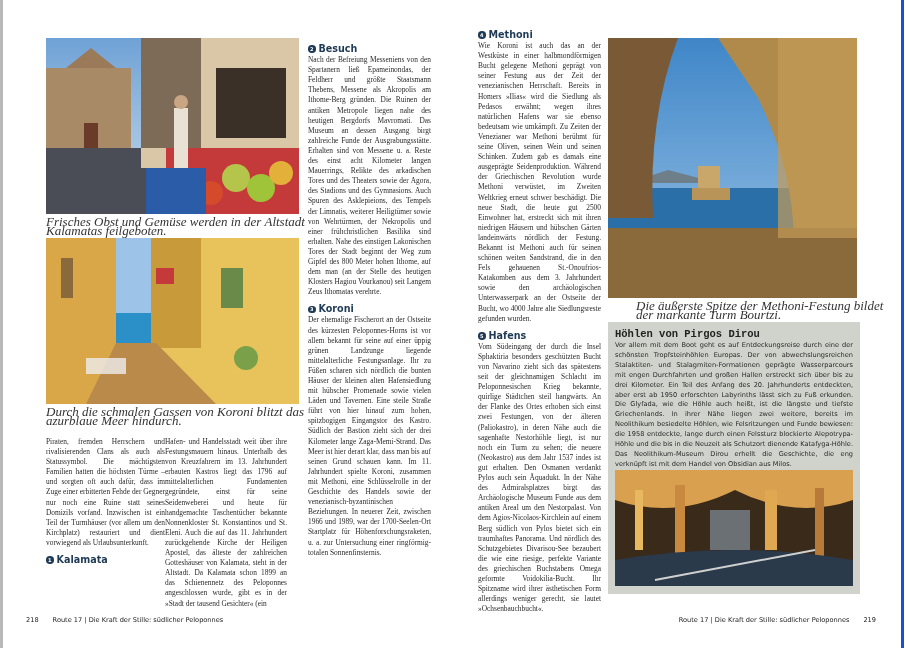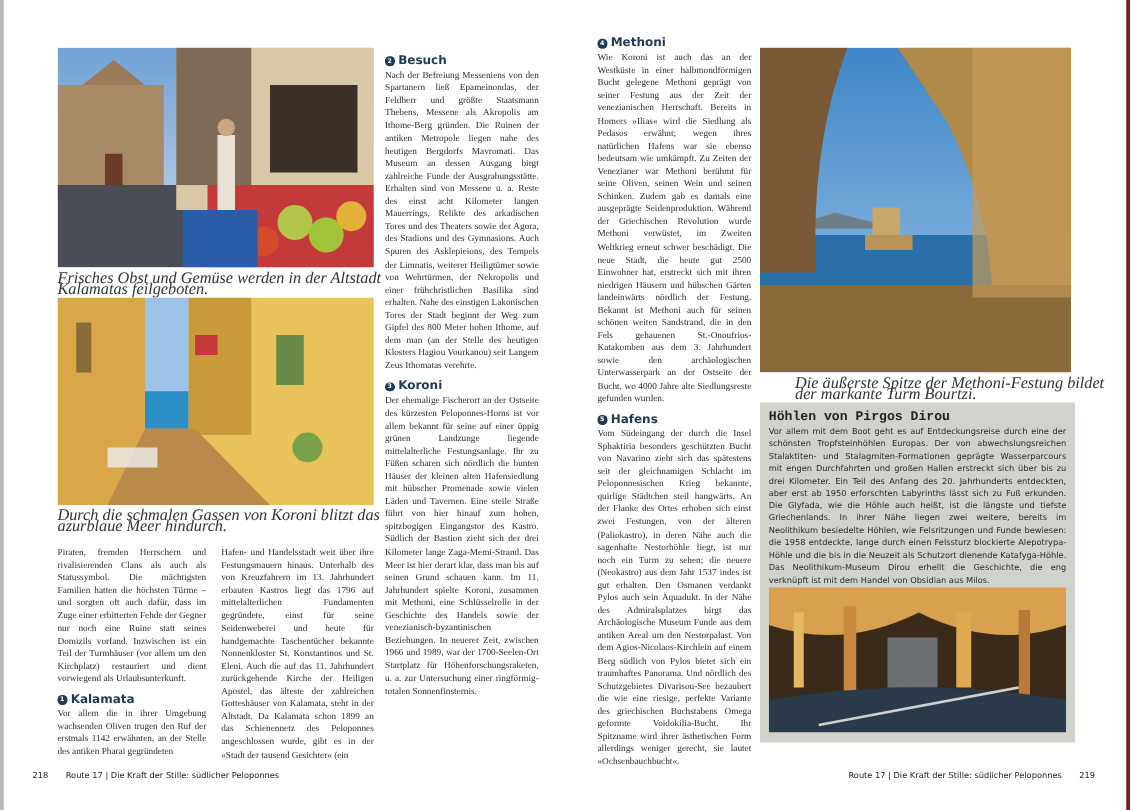--- a/index.html
+++ b/index.html
@@ -2,21 +2,21 @@
 <html><head>
 <meta charset="utf-8">
 <style>
   * { box-sizing: border-box; margin: 0; padding: 0; }
   html, body { width: 905px; height: 648px; overflow: hidden; background: #fff; }
   body { position: relative; font-family: "Liberation Serif", "DejaVu Serif", serif; color: #2a2a2a; }
 
   .spread { position: absolute; inset: 0; display: flex; }
   .page { position: relative; width: 452px; height: 648px; background: #fff; }
   .page-left { border-left: 3px solid #b9b9b9; }
-  .page-right { border-right: 3px solid #7f1d1d; }
+  .page-right { border-right: 3px solid #1d4ed8; }
   .gutter { position: absolute; left: 452px; top: 0; width: 1px; height: 648px;
             border-left: 1px dashed #c5d7e3; }
 
   .photo { position: absolute; overflow: hidden; }
   .caption { position: absolute; font-style: italic; font-size: 13px; line-height: 9px; color: #333; }
 
   .col { position: absolute; font-size: 7.4px; line-height: 10.1px; text-align: justify; hyphens: auto; }
   .col p { margin: 0; }
   .sect-head { font-family: "DejaVu Sans", "Liberation Sans", sans-serif; font-weight: bold; font-size: 9.6px;
                color: #1f3a55; margin: 7px 0 1px; display: flex; align-items: center; gap: 3px; }
@@ -83,24 +83,23 @@
       </svg>
     </div>
     <div class="caption" style="left:43px; top:407px; width:260px;">Durch die schmalen Gassen von Koroni blitzt das azurblaue Meer hindurch.</div>
 
     <div class="col" style="left:43px; top:437px; width:119px;">
       <p>Piraten, fremden Herrschern und rivalisierenden Clans als auch als Statussymbol. Die mächtigsten Familien hatten die höchsten Türme – und sorgten oft auch dafür, dass im Zuge einer erbitterten Fehde der Gegner nur noch eine Ruine statt seines Domizils vorfand. Inzwischen ist ein Teil der Turmhäuser (vor allem um den Kirchplatz) restauriert und dient vorwiegend als Urlaubsunterkunft.</p>
       <div class="sect-head">
         <span class="num">1</span>
         <span class="label">Kalamata</span>
       </div>
-      <p>Vor allem die in ihrer Umgebung wachsenden Oliven trugen den Ruf der erstmals 1142 erwähnten, an der Stelle des antiken Pharai gegründeten</p>
     </div>
 
-    <div class="col" style="left:174px; top:437px; width:122px;">
+    <div class="col" style="left:162px; top:437px; width:122px;">
       <p>Hafen- und Handelsstadt weit über ihre Festungsmauern hinaus. Unterhalb des von Kreuzfahrern im 13. Jahrhundert erbauten Kastros liegt das 1796 auf mittelalterlichen Fundamenten gegründete, einst für seine Seidenweberei und heute für handgemachte Taschentücher bekannte Nonnenkloster St. Konstantinos und St. Eleni. Auch die auf das 11. Jahrhundert zurückgehende Kirche der Heiligen Apostel, das älteste der zahlreichen Gotteshäuser von Kalamata, steht in der Altstadt. Da Kalamata schon 1899 an das Schienennetz des Peloponnes angeschlossen wurde, gibt es in der »Stadt der tausend Gesichter« (ein</p>
     </div>
 
     <div class="col" style="left:305px; top:37px; width:123px;">
       <div class="sect-head">
         <span class="num">2</span>
         <span class="label">Besuch</span>
       </div>
       <p>Nach der Befreiung Messeniens von den Spartanern ließ Epameinondas, der Feldherr und größte Staatsmann Thebens, Messene als Akropolis am Ithome-Berg gründen. Die Ruinen der antiken Metropole liegen nahe des heutigen Bergdorfs Mavromati. Das Museum an dessen Ausgang birgt zahlreiche Funde der Ausgrabungsstätte. Erhalten sind von Messene u. a. Reste des einst acht Kilometer langen Mauerrings, Relikte des arkadischen Tores und des Theaters sowie der Agora, des Stadions und des Gymnasions. Auch Spuren des Asklepieions, des Tempels der Limnatis, weiterer Heiligtümer sowie von Wehrtürmen, der Nekropolis und einer frühchristlichen Basilika sind erhalten. Nahe des einstigen Lakonischen Tores der Stadt beginnt der Weg zum Gipfel des 800 Meter hohen Ithome, auf dem man (an der Stelle des heutigen Klosters Hagiou Vourkanou) seit Langem Zeus Ithomatas verehrte.</p>
       <div class="sect-head">

